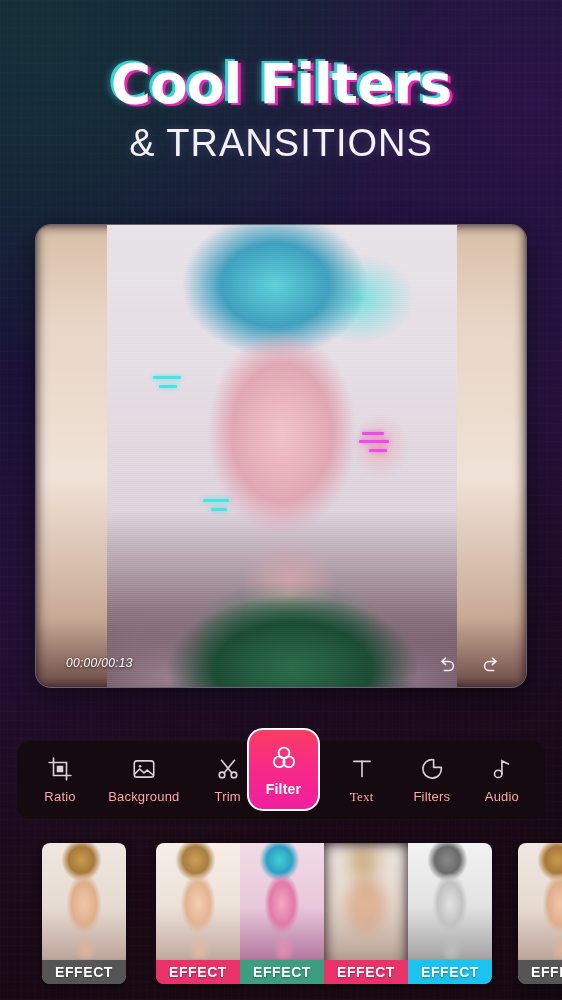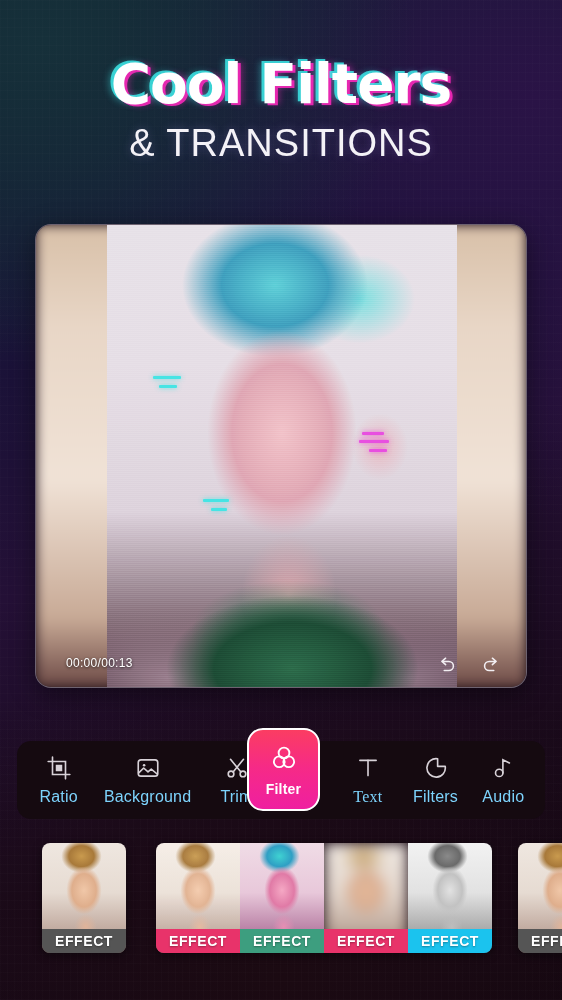--- a/index.html
+++ b/index.html
@@ -125,20 +125,21 @@
 
   .timecode {
     position: absolute;
     left: 30px; bottom: 17px;
     font-family: "Liberation Sans", sans-serif;
     font-size: 12px;
     color: #ffffff;
     letter-spacing: .3px;
     text-shadow: 0 1px 3px rgba(0,0,0,.8);
     z-index: 4;
+    font-style: italic;
   }
   .history-actions {
     position: absolute;
     right: 24px; bottom: 10px;
     display: flex; gap: 22px;
     z-index: 4;
   }
   .history-actions svg { display: block; }
 
   
@@ -157,22 +158,22 @@
     position: relative;
     display: flex;
     flex-direction: column;
     align-items: center;
     justify-content: center;
     gap: 7px;
     min-width: 52px;
     padding: 4px 4px;
   }
   .tool .tool-label {
-    font-size: 16px;
-    color: #7dd3fc;
+    font-size: 13px;
+    color: #fca5a5;
     letter-spacing: .2px;
     white-space: nowrap;
   }
   .tool .tool-icon { width: 26px; height: 26px; display: block; }
   .tool.active {
     position: absolute;
     left: 230px; top: -13px;
     width: 73px; height: 83px;
     background: linear-gradient(180deg, #fb3d62 0%, #f62a87 48%, #ef1fa0 100%);
     border: 2px solid #ffffff;
@@ -190,21 +191,21 @@
   
   .filter-strip {
     position: absolute;
     left: 0; right: 0; top: 843px;
     height: 112px;
     display: flex;
     align-items: flex-start;
   }
   .thumb {
     position: relative;
-    width: 84px; height: 110px;
+    width: 84px; height: 141px;
     border-radius: 8px;
     overflow: hidden;
     flex: 0 0 auto;
     box-shadow: 0 2px 8px rgba(0,0,0,.5);
   }
   .thumb-img { position: absolute; inset: 0; }
   .thumb-label {
     position: absolute;
     left: 0; right: 0; bottom: 0;
     height: 24px;

